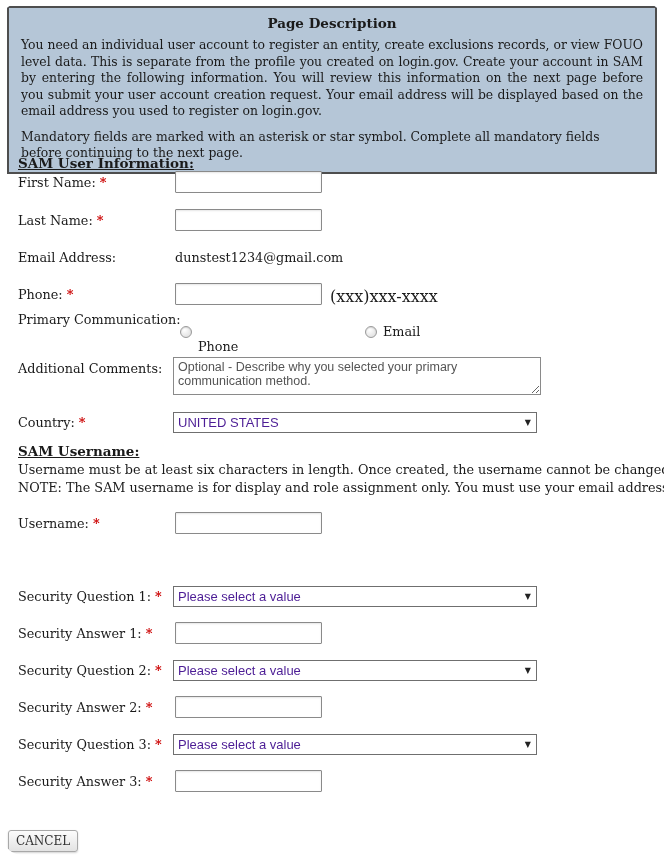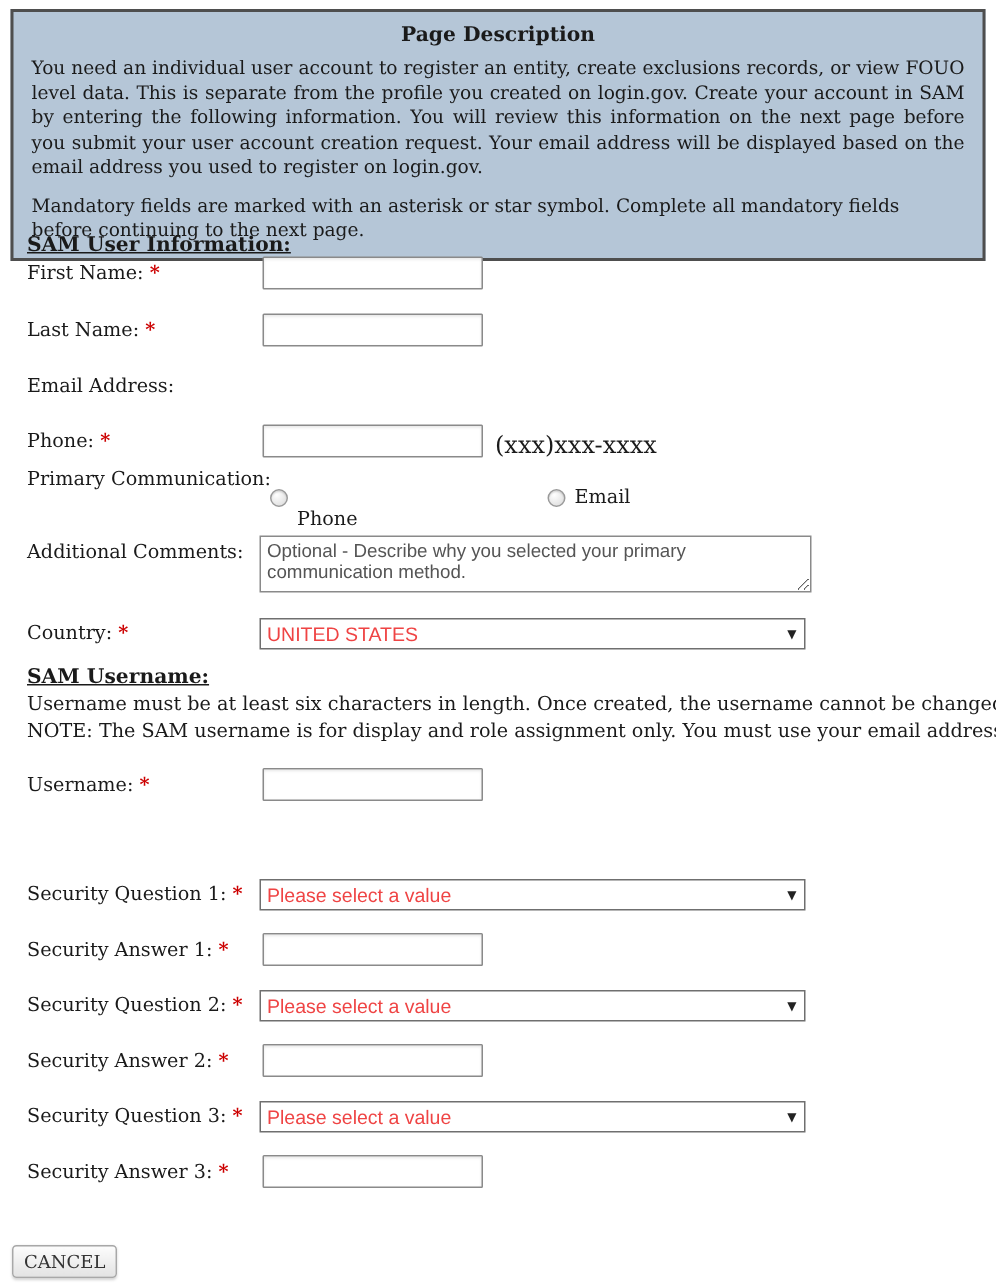--- a/index.html
+++ b/index.html
@@ -1,19 +1,19 @@
 <!DOCTYPE html>
 <html><head>
 <meta charset="utf-8">
 <style>
   * { margin:0; padding:0; box-sizing:border-box; }
   html,body { background:#ffffff; }
   .page {
     position:relative; width:664px; height:856px; background:#ffffff;
-    font-family:"DejaVu Serif", serif; color:#1a1a1a; overflow:hidden;
+    font-family:"DejaVu Serif", serif; color:#1a1a1a; overflow:hidden;border-radius:26px;
   }
   
   .desc-box {
     position:absolute; left:7px; top:6px; width:650px; min-height:132px;
     background:#b5c6d7; border:2px solid #4e4e4e; padding:7px 12px 10px 12px;
   }
   .desc-title { font-weight:bold; font-size:13.5px; text-align:center; margin-bottom:6px; }
   .desc-p { font-size:12.4px; line-height:16.5px; }
   .desc-p.justify { text-align:justify; }
   .desc-p + .desc-p { margin-top:9px; }
@@ -38,21 +38,21 @@
     border:1px solid #8a8a8a; background:#fff; resize:both;
     font:12.5px "Liberation Sans", sans-serif; padding:2px 4px; color:#222;
   }
   .comments::placeholder, .txt::placeholder { color:#555; opacity:1; }
   .select {
     position:absolute; left:173px; width:364px; height:21px;
     border:1px solid #6f6f6f; background:#fff; cursor:default;
     display:flex; align-items:center; justify-content:space-between;
     padding:0 5px 0 4px;
   }
-  .select-text { font:13px "Liberation Sans", sans-serif; color:#ef4444; white-space:nowrap; overflow:hidden; }
+  .select-text { font:13px "Liberation Sans", sans-serif; color:#4c1d95; white-space:nowrap; overflow:hidden; }
   .select-arrow { font-size:8px; color:#222; line-height:1; }
   .radio {
     position:absolute; width:12px; height:12px; border-radius:50%;
     border:1px solid #9a9a9a; background:radial-gradient(circle at 35% 30%, #ffffff, #d9d9d9);
     box-shadow:inset 0 1px 1px rgba(0,0,0,0.12); cursor:pointer;
   }
   .radio-lbl { position:absolute; font-size:12.8px; white-space:nowrap; }
   
   .btn-cancel {
     position:absolute; left:8px; top:830px; height:22px; padding:0 7px;
@@ -89,20 +89,21 @@
 
   <div class="lbl" style="top:213px">
     <span>Last Name:</span>
     <span class="req">*</span>
   </div>
   <input class="txt" style="top: 209px;" type="text" value="">
 
   <div class="lbl" style="top:250px">
     <span>Email Address:</span>
   </div>
+  <span class="static-value" style="left:175px; top:250px">dunstest1234@gmail.com</span>
 
   <div class="lbl" style="top:287px">
     <span>Phone:</span>
     <span class="req">*</span>
   </div>
   <input class="txt" style="top: 283px;" type="text" value="">
   <span class="hint" style="left:330px; top:287px">(xxx)xxx-xxxx</span>
 
   <div class="lbl" style="top:312px">
     <span>Primary Communication:</span>

